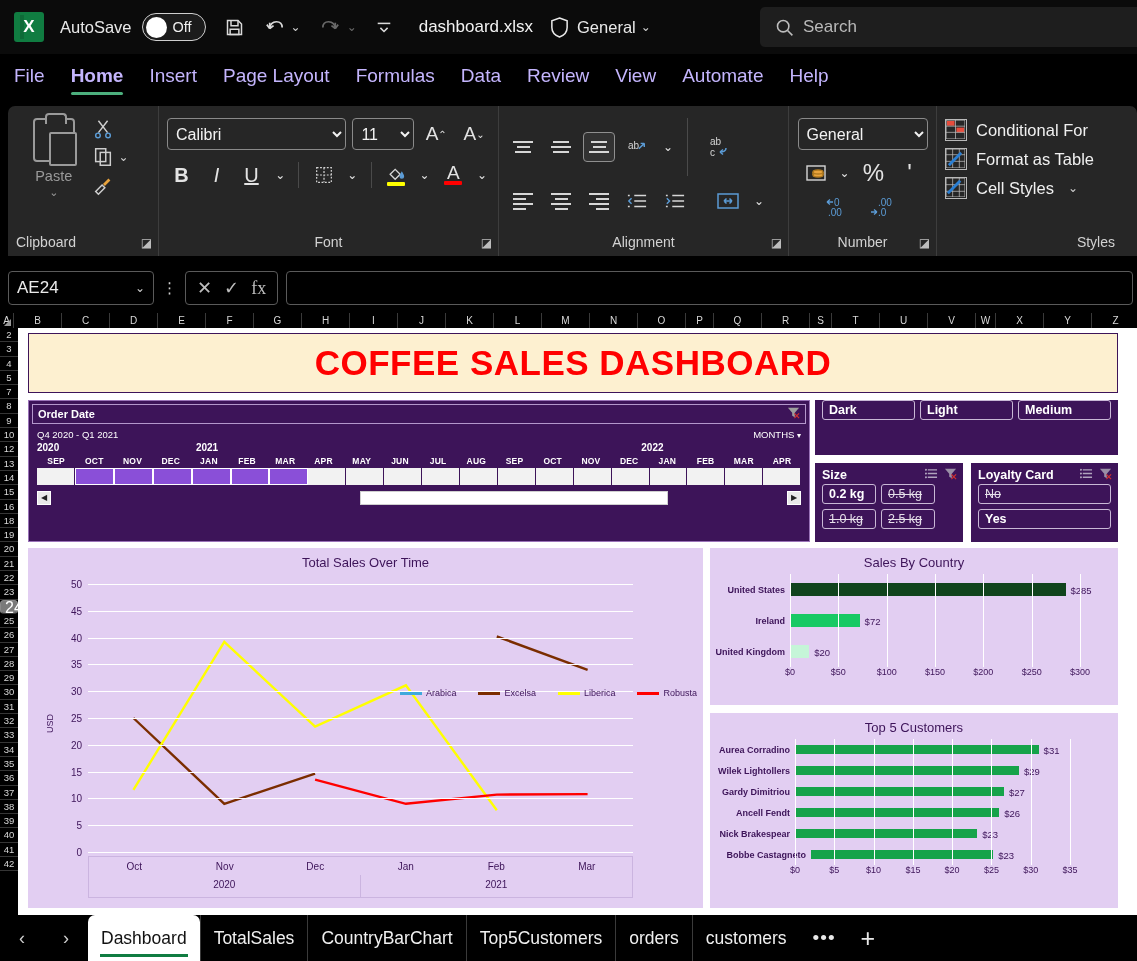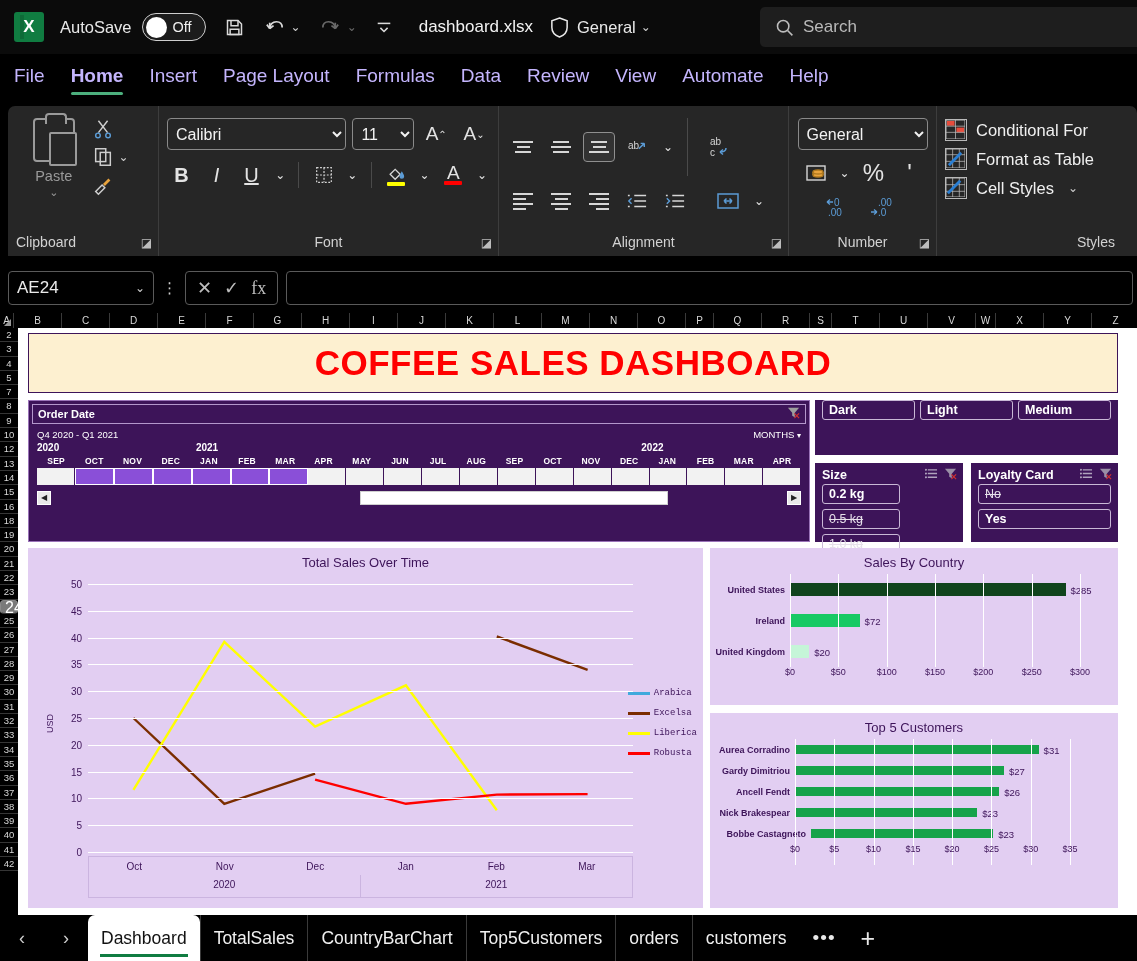--- a/index.html
+++ b/index.html
@@ -241,21 +241,21 @@
   .sl-items { display: flex; flex-wrap: wrap; gap: 5px; padding: 0 7px 7px 7px; }
   .sl-item {
     border: 1px solid #c9b8d6; border-radius: 3px; font-size: 12.5px;
     padding: 2px 6px; color: #fff; font-weight: bold; text-align: left;
   }
   .sl-item.struck { text-decoration: line-through; color: #e6e0ea; font-weight: normal; }
 
   #slicer-roast { left: 797px; top: 72px; width: 303px; height: 55px; }
   #slicer-roast .sl-item { flex: 1 1 0; }
   #slicer-size { left: 797px; top: 135px; width: 148px; height: 79px; }
-  #slicer-size .sl-item { width: 78px; }
+  #slicer-size .sl-item { width: 54px; }
   #slicer-loyalty { left: 953px; top: 135px; width: 147px; height: 79px; }
   #slicer-loyalty .sl-item { width: 100%; }
 
   
   .chartbox { position: absolute; background: #e2cef2; }
   .ctitle { text-align: center; color: #3d1459; font-size: 13px; padding-top: 7px; }
 
   #chart-line { left: 10px; top: 220px; width: 675px; height: 360px; }
   #chart-country { left: 692px; top: 220px; width: 408px; height: 157px; }
   #chart-top5 { left: 692px; top: 385px; width: 408px; height: 195px; }
@@ -276,21 +276,21 @@
     border-top: 1px solid #cbb4e0; border-left: 1px solid #cbb4e0; border-right: 1px solid #cbb4e0;
     border-bottom: 1px solid #cbb4e0;
     display: flex;
   }
   .lc-xcell { flex: 1 1 0; font-size: 10px; color: #3d1459; text-align: center; padding-top: 4px;}
   .lc-yearrow {
     position: absolute; left: 60px; top: 327px; width: 545px; height: 22px; display: flex;
   }
   .lc-yearcell { font-size: 10px; color: #3d1459; text-align: center; padding-top: 4px; border-right: 1px solid #cbb4e0;}
   .lc-legend {
-    position: absolute; right: 6px; top: 140px; display: flex; flex-direction: column; gap: 10px; font-family: Liberation Mono, monospace;
+    position: absolute; right: 6px; top: 140px; display: flex; gap: 22px;
   }
   .lg-row { display: flex; align-items: center; gap: 4px; font-size: 9px; color: #3d1459; }
   .lg-swatch { width: 22px; height: 3px; }
 
   
   .bc-wrap { position: absolute; left: 0; top: 26px; right: 4px; bottom: 2px; }
   .bc-row { display: flex; align-items: center; }
   .bc-label { font-size: 9px; color: #3d1459; text-align: right; padding-right: 5px; flex: 0 0 auto; font-weight: bold;}
   .bc-track { position: relative; flex: 1 1 auto; }
   .bc-bar { height: 12px; }
@@ -984,20 +984,27 @@
     <div class="chartbox" id="chart-top5">
       <div class="ctitle">Top 5 Customers</div>
       <div class="bc-wrap" id="bc-top5">
           <div style="position: relative;">
             <div>
               <div class="bc-row" style="height: 21px;">
                 <div class="bc-label" style="width: 85px;">Aurea Corradino</div>
                 <div class="bc-track" style="width: 275px; flex: 0 0 auto;">
                   <div class="bc-bar" style="height: 9px; width: 243.6px; background: rgb(22, 163, 74);"></div>
                   <span class="bc-val" style="left: 243.6px;">$31</span>
+                </div>
+              </div>
+              <div class="bc-row" style="height: 21px;">
+                <div class="bc-label" style="width: 85px;">Wilek Lightollers</div>
+                <div class="bc-track" style="width: 275px; flex: 0 0 auto;">
+                  <div class="bc-bar" style="height: 9px; width: 223.9px; background: rgb(22, 163, 74);"></div>
+                  <span class="bc-val" style="left: 223.9px;">$29</span>
                 </div>
               </div>
               <div class="bc-row" style="height: 21px;">
                 <div class="bc-label" style="width: 85px;">Gardy Dimitriou</div>
                 <div class="bc-track" style="width: 275px; flex: 0 0 auto;">
                   <div class="bc-bar" style="height: 9px; width: 209px; background: rgb(22, 163, 74);"></div>
                   <span class="bc-val" style="left: 209px;">$27</span>
                 </div>
               </div>
               <div class="bc-row" style="height: 21px;">

